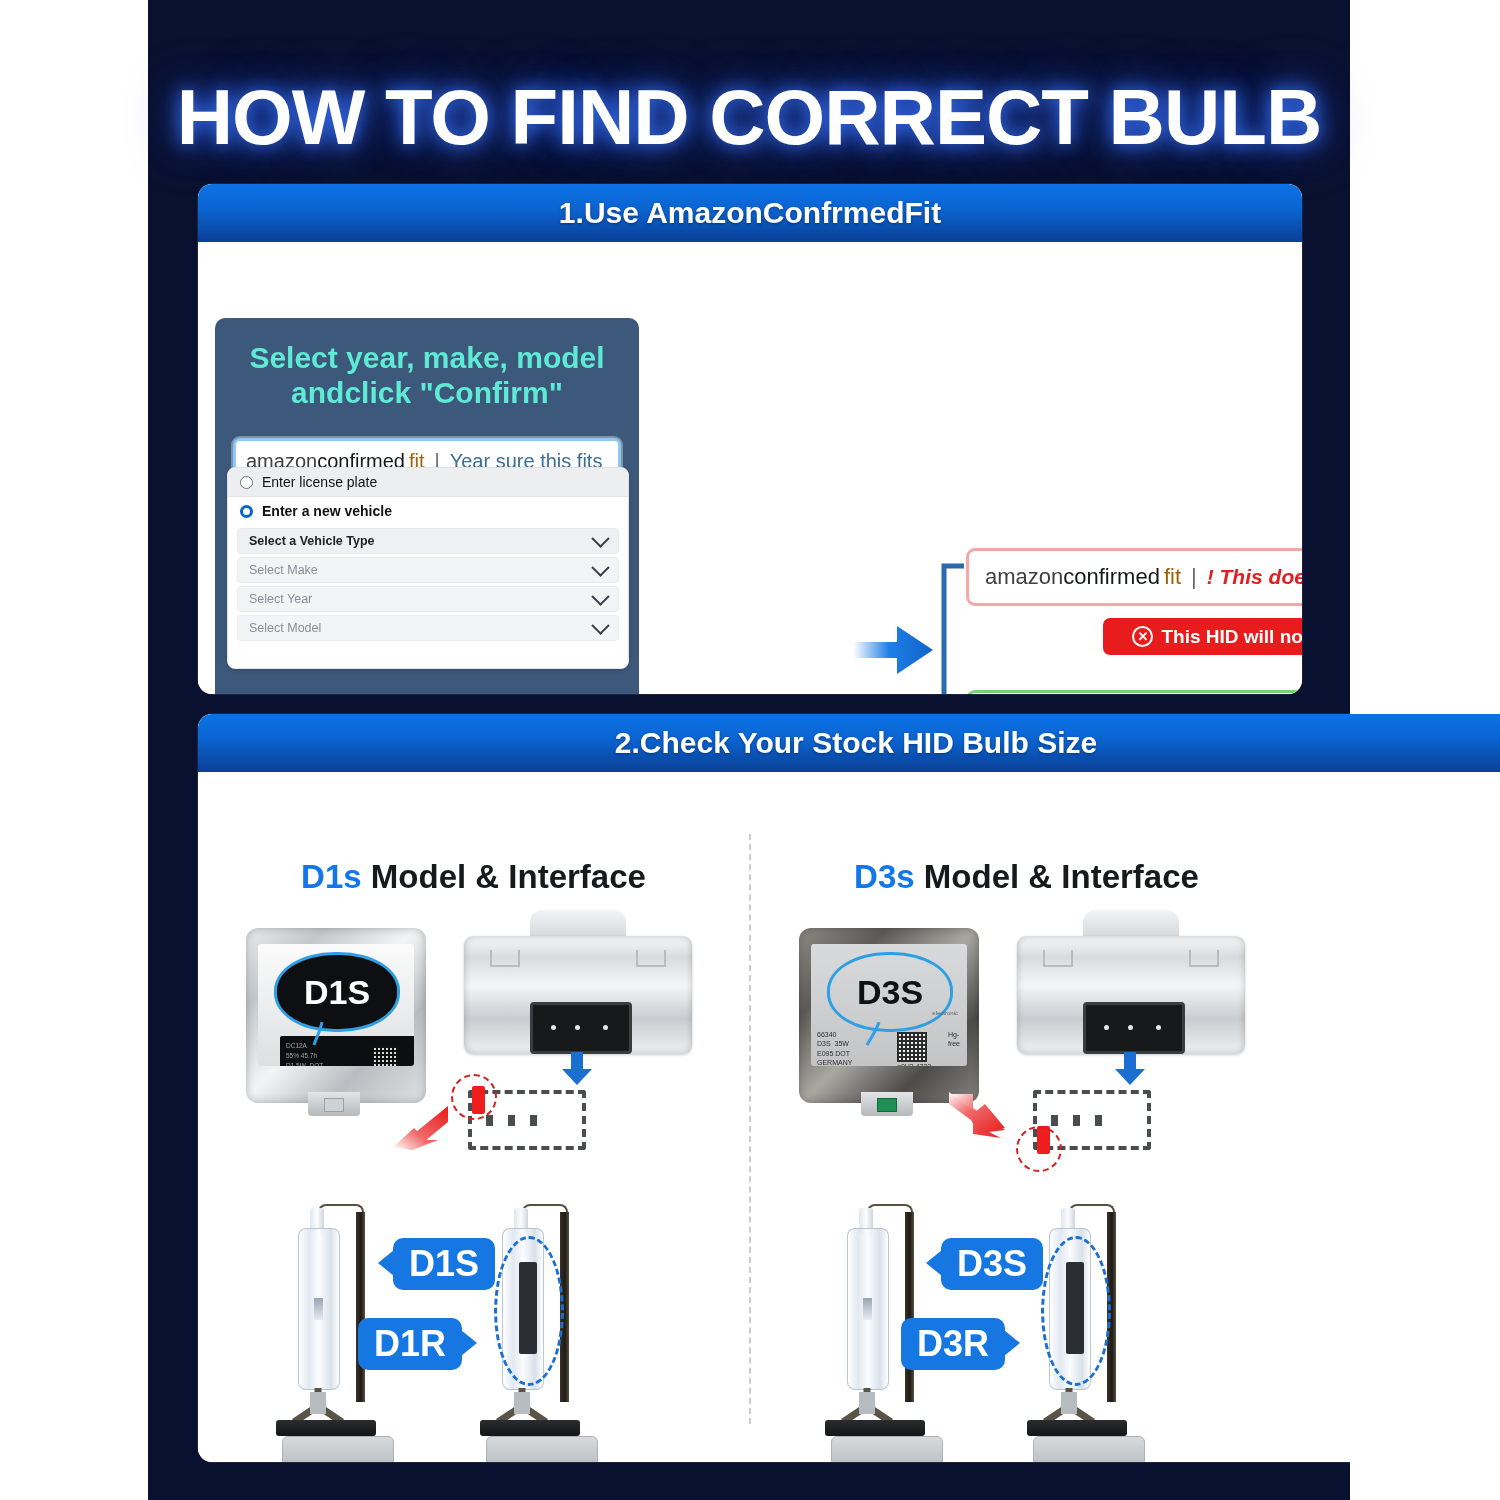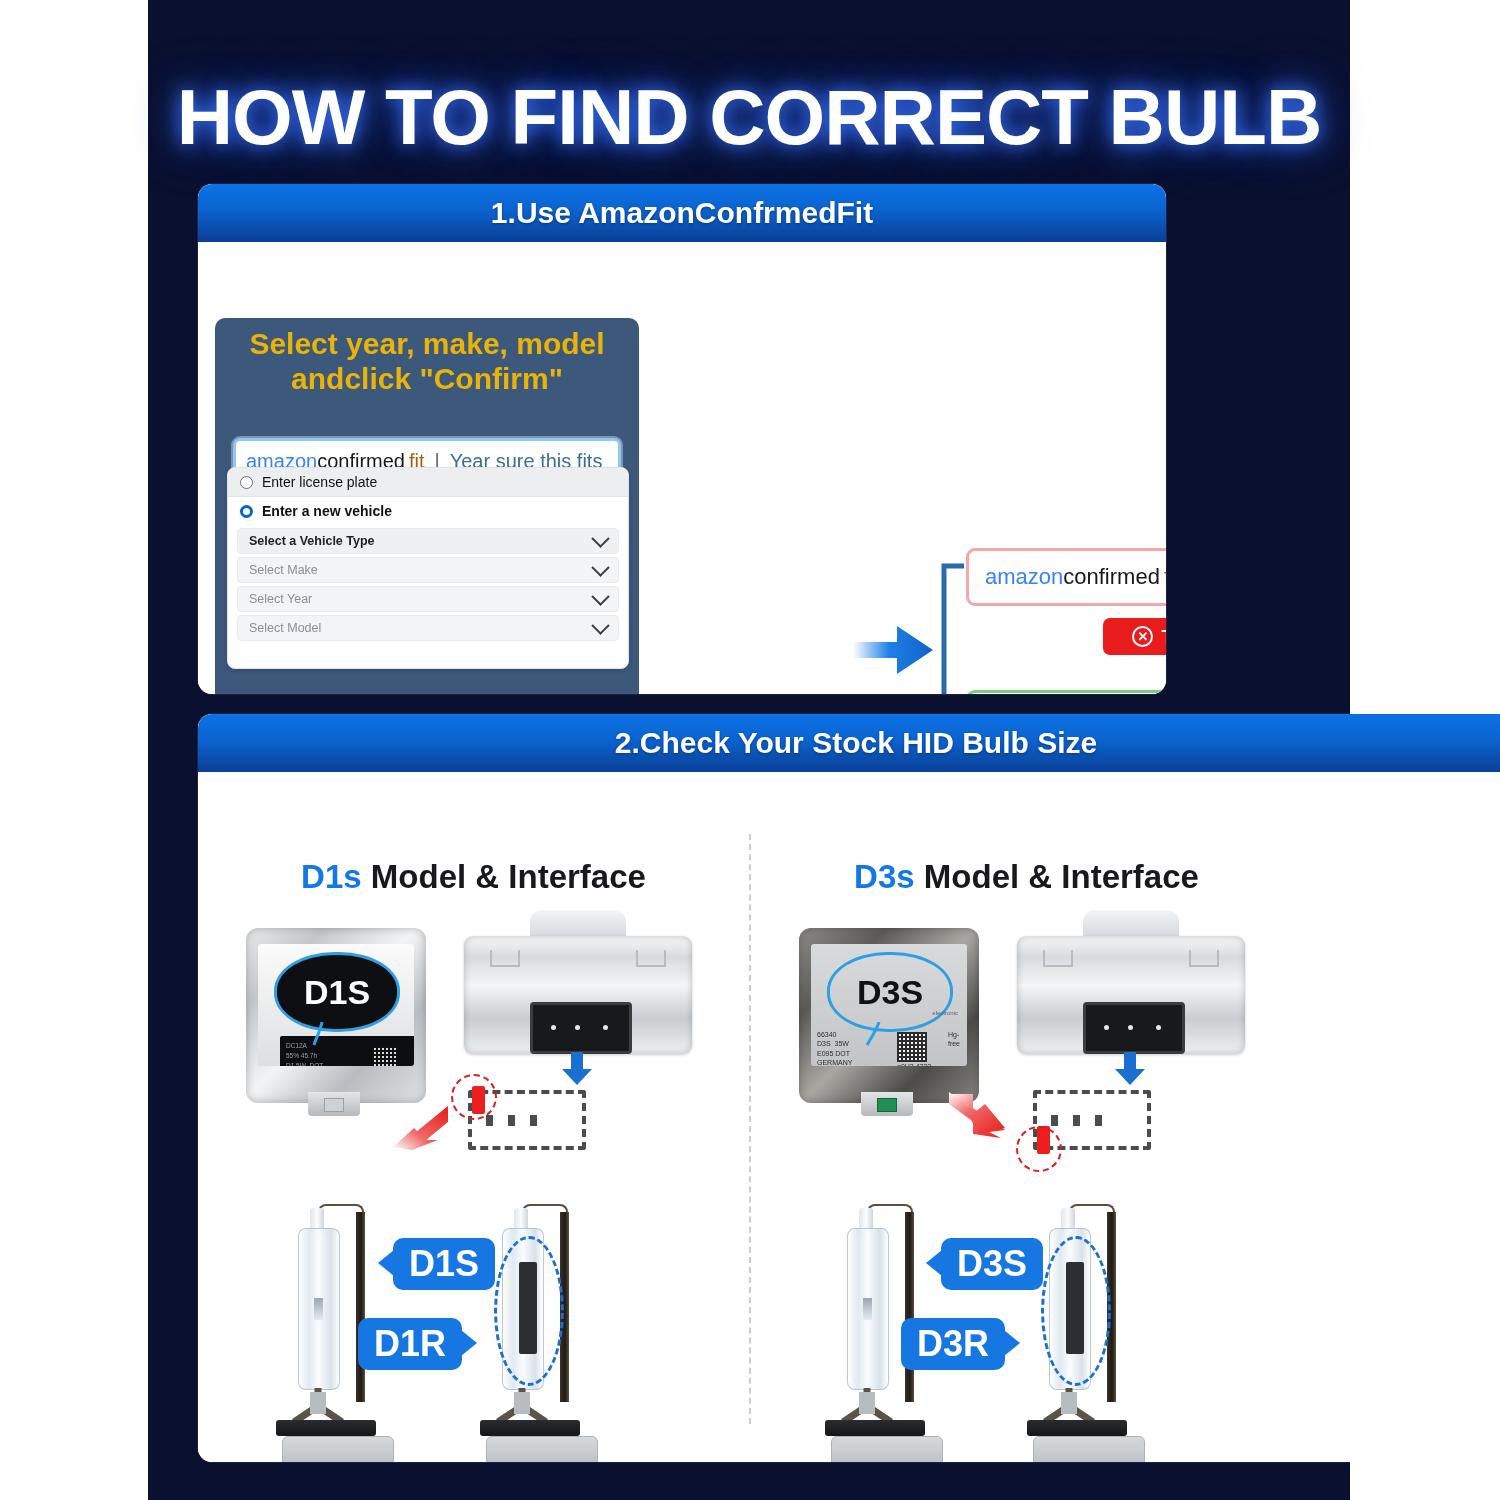--- a/index.html
+++ b/index.html
@@ -43,38 +43,38 @@
     border-radius:14px 14px 0 0;
   }
   .card-head-title{
     color:#ffffff;font-size:30px;font-weight:bold;
     text-shadow:0 1px 3px rgba(0,0,0,.35);
     white-space:nowrap;
   }
   .card-body{position:relative;background:#fff;width:100%;}
 
   
-  #card1{left:198px;top:184px;width:968px;height:510px;}
+  #card1{left:198px;top:184px;width:1104px;height:510px;}
   #card1 .card-body{height:452px;}
 
   .vehicle-box{
     position:absolute;left:17px;top:76px;width:424px;height:388px;
     background:#3c587a;border-radius:10px;
   }
   .vehicle-box-title{
-    margin:8px 16px 0 16px;text-align:center;color:#eab308;
+    margin:22px 16px 0 16px;text-align:center;color:#5eead4;
     font-size:30px;font-weight:bold;line-height:1.18;
   }
   .acf-bar{
     position:absolute;left:18px;top:120px;width:388px;height:46px;
     background:#fff;border:3px solid #8ec8f5;border-radius:7px;
     display:flex;align-items:center;padding:0 10px;box-sizing:border-box;
     box-shadow:0 0 0 2px rgba(255,255,255,.35);
   }
-  .acf-amazon{color:#3b82f6;font-size:20px;}
+  .acf-amazon{color:#404040;font-size:20px;}
   .acf-confirmed{color:#16181c;font-size:20px;font-weight:400;}
   .acf-fit{color:#a16207;font-size:20px;margin-left:4px;}
   .acf-sep{color:#666;margin:0 10px;font-size:20px;}
   .acf-tail{color:#3c6f95;font-size:20px;}
 
   .selector-panel{
     position:absolute;left:12px;top:149px;width:400px;height:200px;
     background:#fff;border-radius:8px;border:1px solid #dfe2e6;
     box-shadow:0 2px 5px rgba(0,0,0,.12);
     overflow:hidden;

